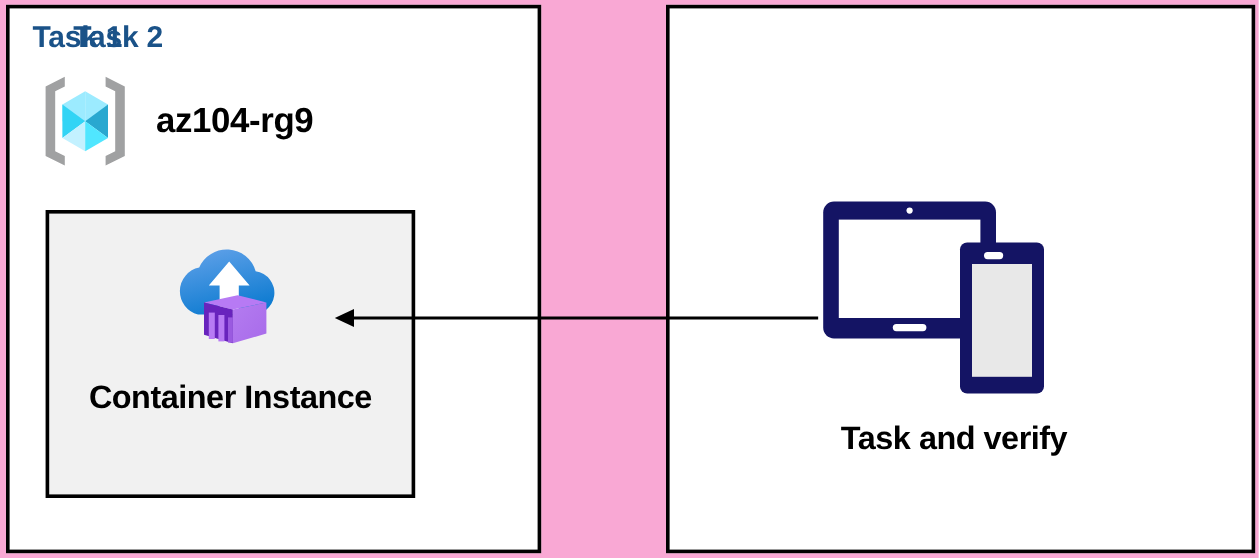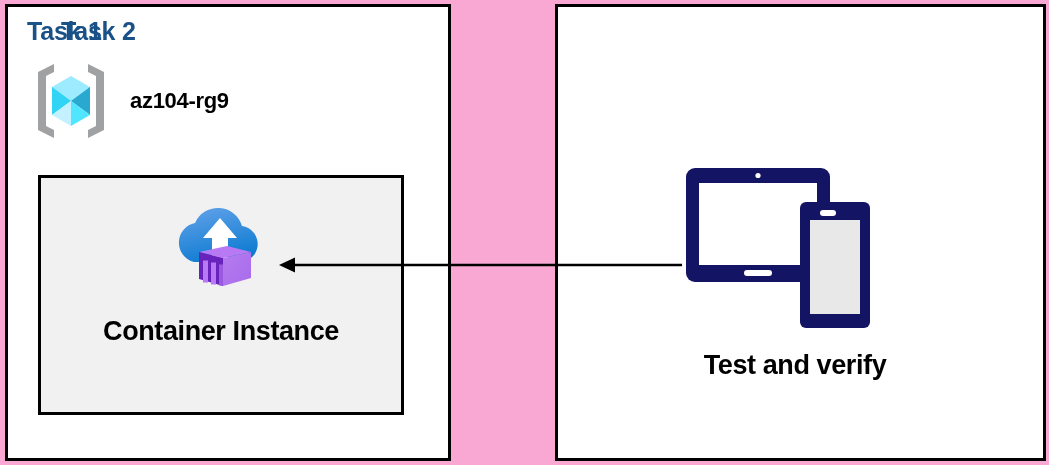--- a/index.html
+++ b/index.html
@@ -54,33 +54,33 @@
   #rg-row {
     position: absolute;
     left: 28px;
     top: 58px;
     display: flex;
     align-items: center;
     gap: 16px;
   }
   #rg-icon { width: 86px; height: 86px; display: block; }
   #rg-label {
-    font-size: 22px;
+    font-size: 29px;
     font-weight: bold;
     color: #000000;
     white-space: nowrap;
     letter-spacing: -0.3px;
   }
 
   
   #aci-box {
     position: absolute;
     left: 38px;
     top: 175px;
-    width: 366px;
+    width: 308px;
     height: 240px;
     background: #f1f1f1;
     border: 3px solid #000000;
     box-sizing: border-box;
   }
   #aci-icon {
     position: absolute;
     left: 50%;
     top: 18px;
     transform: translateX(-50%);
@@ -212,20 +212,20 @@
 
     <rect x="62" y="106" width="28" height="6" rx="3" ry="3" fill="#ffffff"></rect>
 
     <rect x="118" y="38" width="70" height="126" rx="6" ry="6" fill="#141464"></rect>
 
     <rect x="128" y="56" width="50" height="94" fill="#e8e8e8"></rect>
 
     <rect x="138" y="46" width="16" height="6" rx="3" ry="3" fill="#ffffff"></rect>
   </svg>
 
-  <div id="device-label">Test and verify</div>
+  <div id="device-label">Task and verify</div>
 
   <svg id="connector-arrow" viewBox="0 0 410 26">
     <line x1="20" y1="13" x2="410" y2="13" stroke="#000000" stroke-width="2.6"></line>
     <path d="M7 13 L23 5.5 L23 20.5 Z" fill="#000000"></path>
   </svg>
 
 </div>
 
 </body></html>

